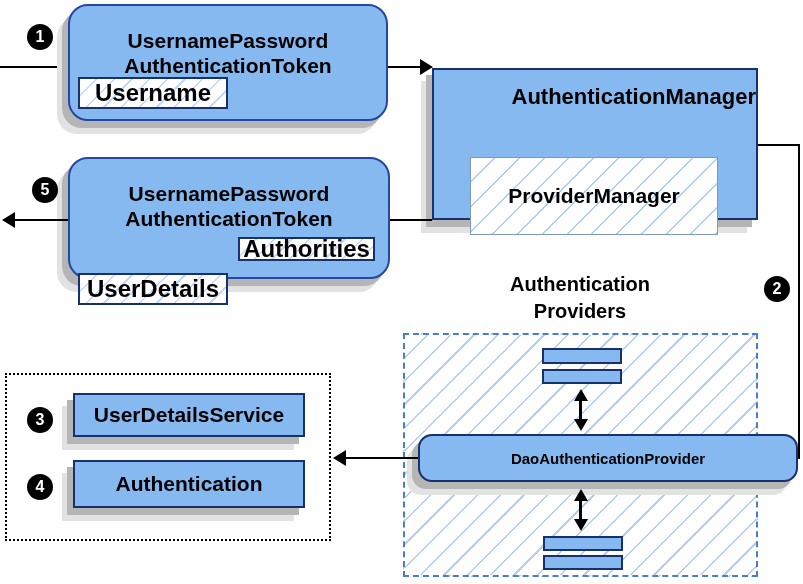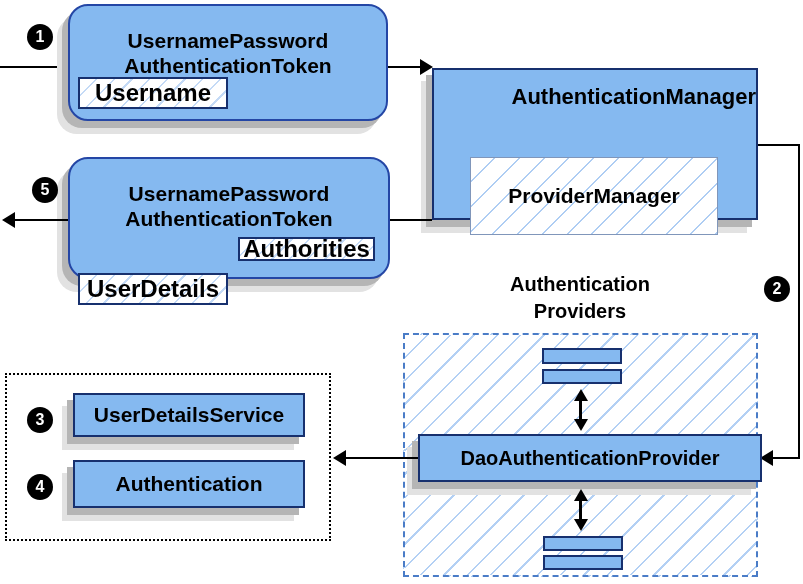--- a/index.html
+++ b/index.html
@@ -100,21 +100,21 @@
 
   <div class="dashedbox" style="left:403px;top:333px;width:355px;height:244px;"></div>
 
   <div class="bar" style="left:542px;top:348px;width:80px;height:16px;"></div>
   <div class="bar" style="left:542px;top:369px;width:80px;height:15px;"></div>
 
   <div class="ah ah-up" style="left:574px;top:389px;"></div>
   <div class="line" style="left:579px;top:399px;width:3px;height:22px;"></div>
   <div class="ah ah-down" style="left:574px;top:419px;"></div>
 
-  <div class="bluebox centered" style="left:418px;top:434px;width:344px;height:48px;font-size:20px;">DaoAuthenticationProvider</div>
+  <div class="bluebox centered" style="left:418px;top:434px;width:380px;height:48px;font-size:15px;border-radius:14px;">DaoAuthenticationProvider</div>
 
   <div class="ah ah-up" style="left:574px;top:489px;"></div>
   <div class="line" style="left:579px;top:499px;width:3px;height:22px;"></div>
   <div class="ah ah-down" style="left:574px;top:519px;"></div>
 
   <div class="bar" style="left:543px;top:536px;width:80px;height:15px;"></div>
   <div class="bar" style="left:543px;top:555px;width:80px;height:15px;"></div>
 
   <div class="line" style="left:345px;top:457px;width:73px;height:2px;"></div>
   <div class="ah ah-left" style="left:333px;top:450px;"></div>

